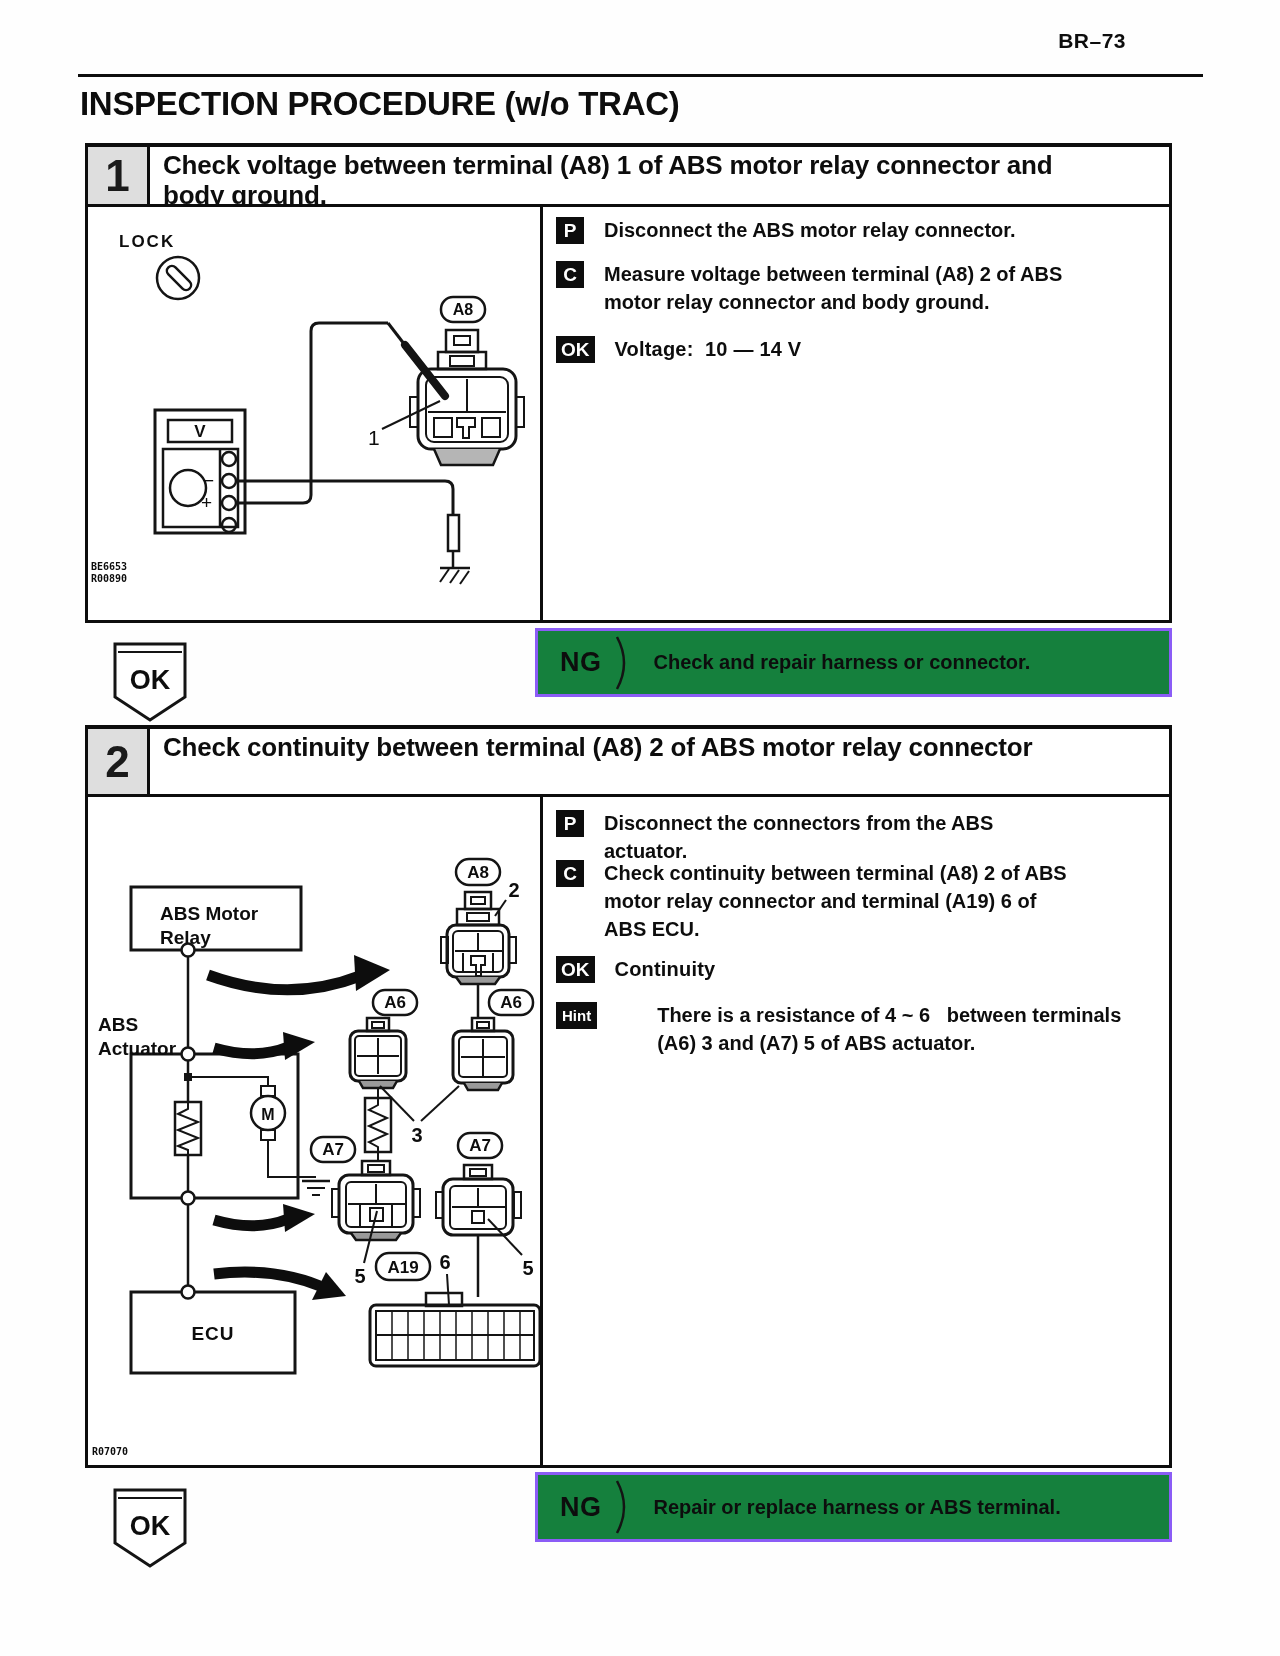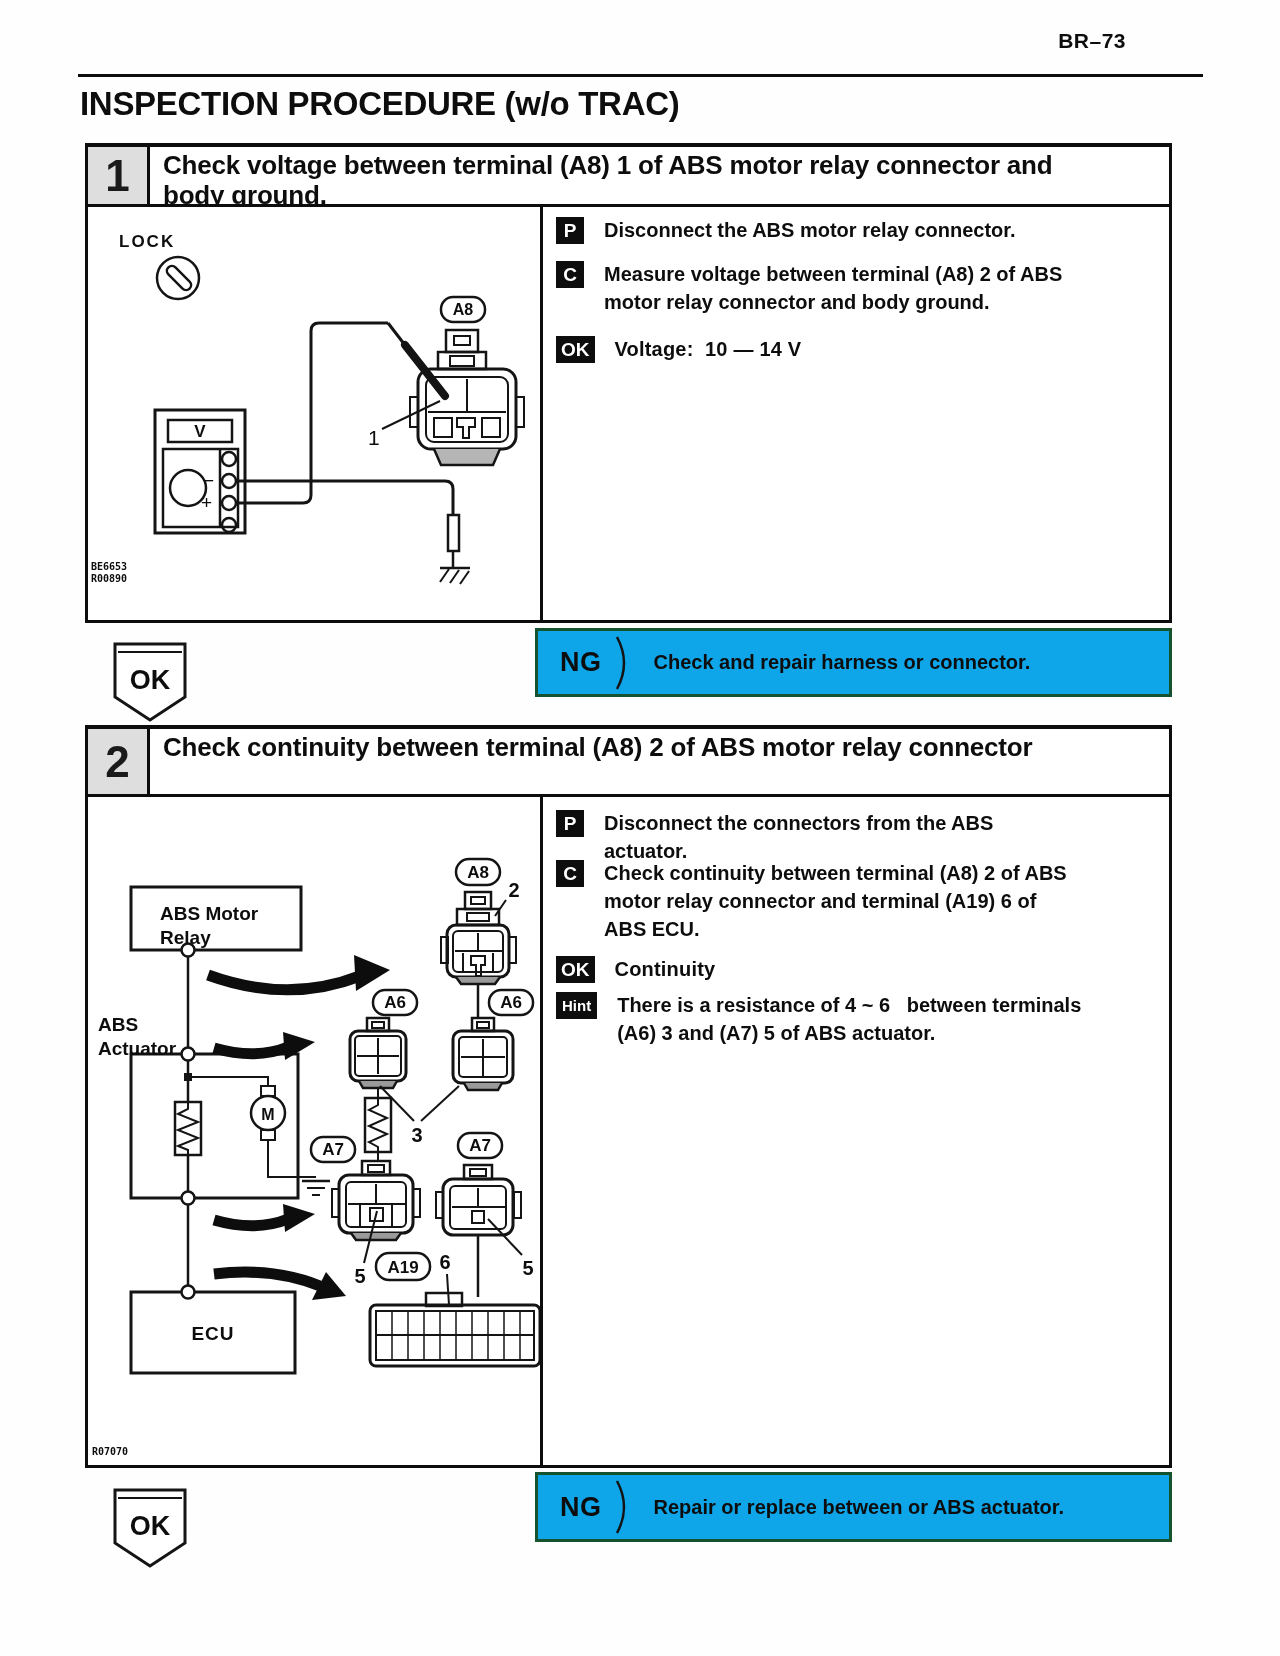--- a/index.html
+++ b/index.html
@@ -31,21 +31,21 @@
   .irow { position:absolute; left:13px; display:flex; align-items:flex-start; }
   .badge {
     flex:none; margin-top:1px; display:flex; align-items:center; justify-content:center;
     background:#0d0d0d; color:#fff; font-weight:bold;
     height:27px; min-width:28px; padding:0 5px; font-size:19px;
   }
   .badge.hint { font-size:15px; padding:0 6px; }
   .itext { margin-left:20px; font-size:20px; line-height:28px; max-width:475px; white-space:pre-wrap;font-weight:bold; }
   .itext.bold { font-weight:bold; letter-spacing:.2px;text-align:right; }
 
-  .ng-box { position:absolute; left:535px; width:637px; display:flex; align-items:center; border:3px solid #14532d; background:#0ea5e9; }
+  .ng-box { position:absolute; left:535px; width:637px; display:flex; align-items:center; border:3px solid #8b5cf6; background:#15803d; }
   .ng-label { font-size:27px; font-weight:bold; margin-left:22px; letter-spacing:.5px; }
   .ng-chevron { margin-left:12px; flex:none; }
   .ng-text { margin-left:22px; font-size:20px; font-weight:bold; }
 
   .ok-shield { position:absolute; left:112px; width:76px; height:84px; }
 
   svg text { font-family:"Liberation Sans","DejaVu Sans",sans-serif; fill:#0d0d0d; }
   .code-text { font-family:"DejaVu Sans Mono","Liberation Mono",monospace; }
 </style>
 </head>
@@ -362,33 +362,33 @@
         <span class="itext">Disconnect the connectors from the ABS actuator.</span>
       </div>
       <div class="irow" style="top:62px;">
         <span class="badge">C</span>
         <span class="itext">Check continuity between terminal (A8) 2 of ABS motor relay connector and terminal (A19) 6 of ABS ECU.</span>
       </div>
       <div class="irow" style="top:158px;">
         <span class="badge">OK</span>
         <span class="itext bold">Continuity</span>
       </div>
-      <div class="irow" style="top:194px;">
+      <div class="irow" style="top:204px;gap:40px;">
         <span class="badge hint">Hint</span>
         <span class="itext">There is a resistance of 4 ~ 6   between terminals (A6) 3 and (A7) 5 of ABS actuator.</span>
       </div>
     </div>
   </div>
 
   <div class="ng-box" style="top:1472px; height:70px;">
     <span class="ng-label">NG</span>
     <svg class="ng-chevron" width="18" height="58" viewBox="0 0 18 58">
       <path d="M3,3 Q17,29 3,55" stroke="#141414" stroke-width="2.5" fill="none"></path>
     </svg>
-    <span class="ng-text">Repair or replace between or ABS actuator.</span>
+    <span class="ng-text">Repair or replace harness or ABS terminal.</span>
   </div>
 
   <div class="ok-shield" style="top:1487px;">
     <svg width="76" height="84" viewBox="0 0 76 84">
       <path d="M3,3 H73 V56 L38,79 L3,56 Z" fill="#fff" stroke="#141414" stroke-width="3"></path>
       <line x1="6" y1="11" x2="70" y2="11" stroke="#141414" stroke-width="2"></line>
       <text x="38" y="48" font-size="27" font-weight="bold" text-anchor="middle">OK</text>
     </svg>
   </div>
 

